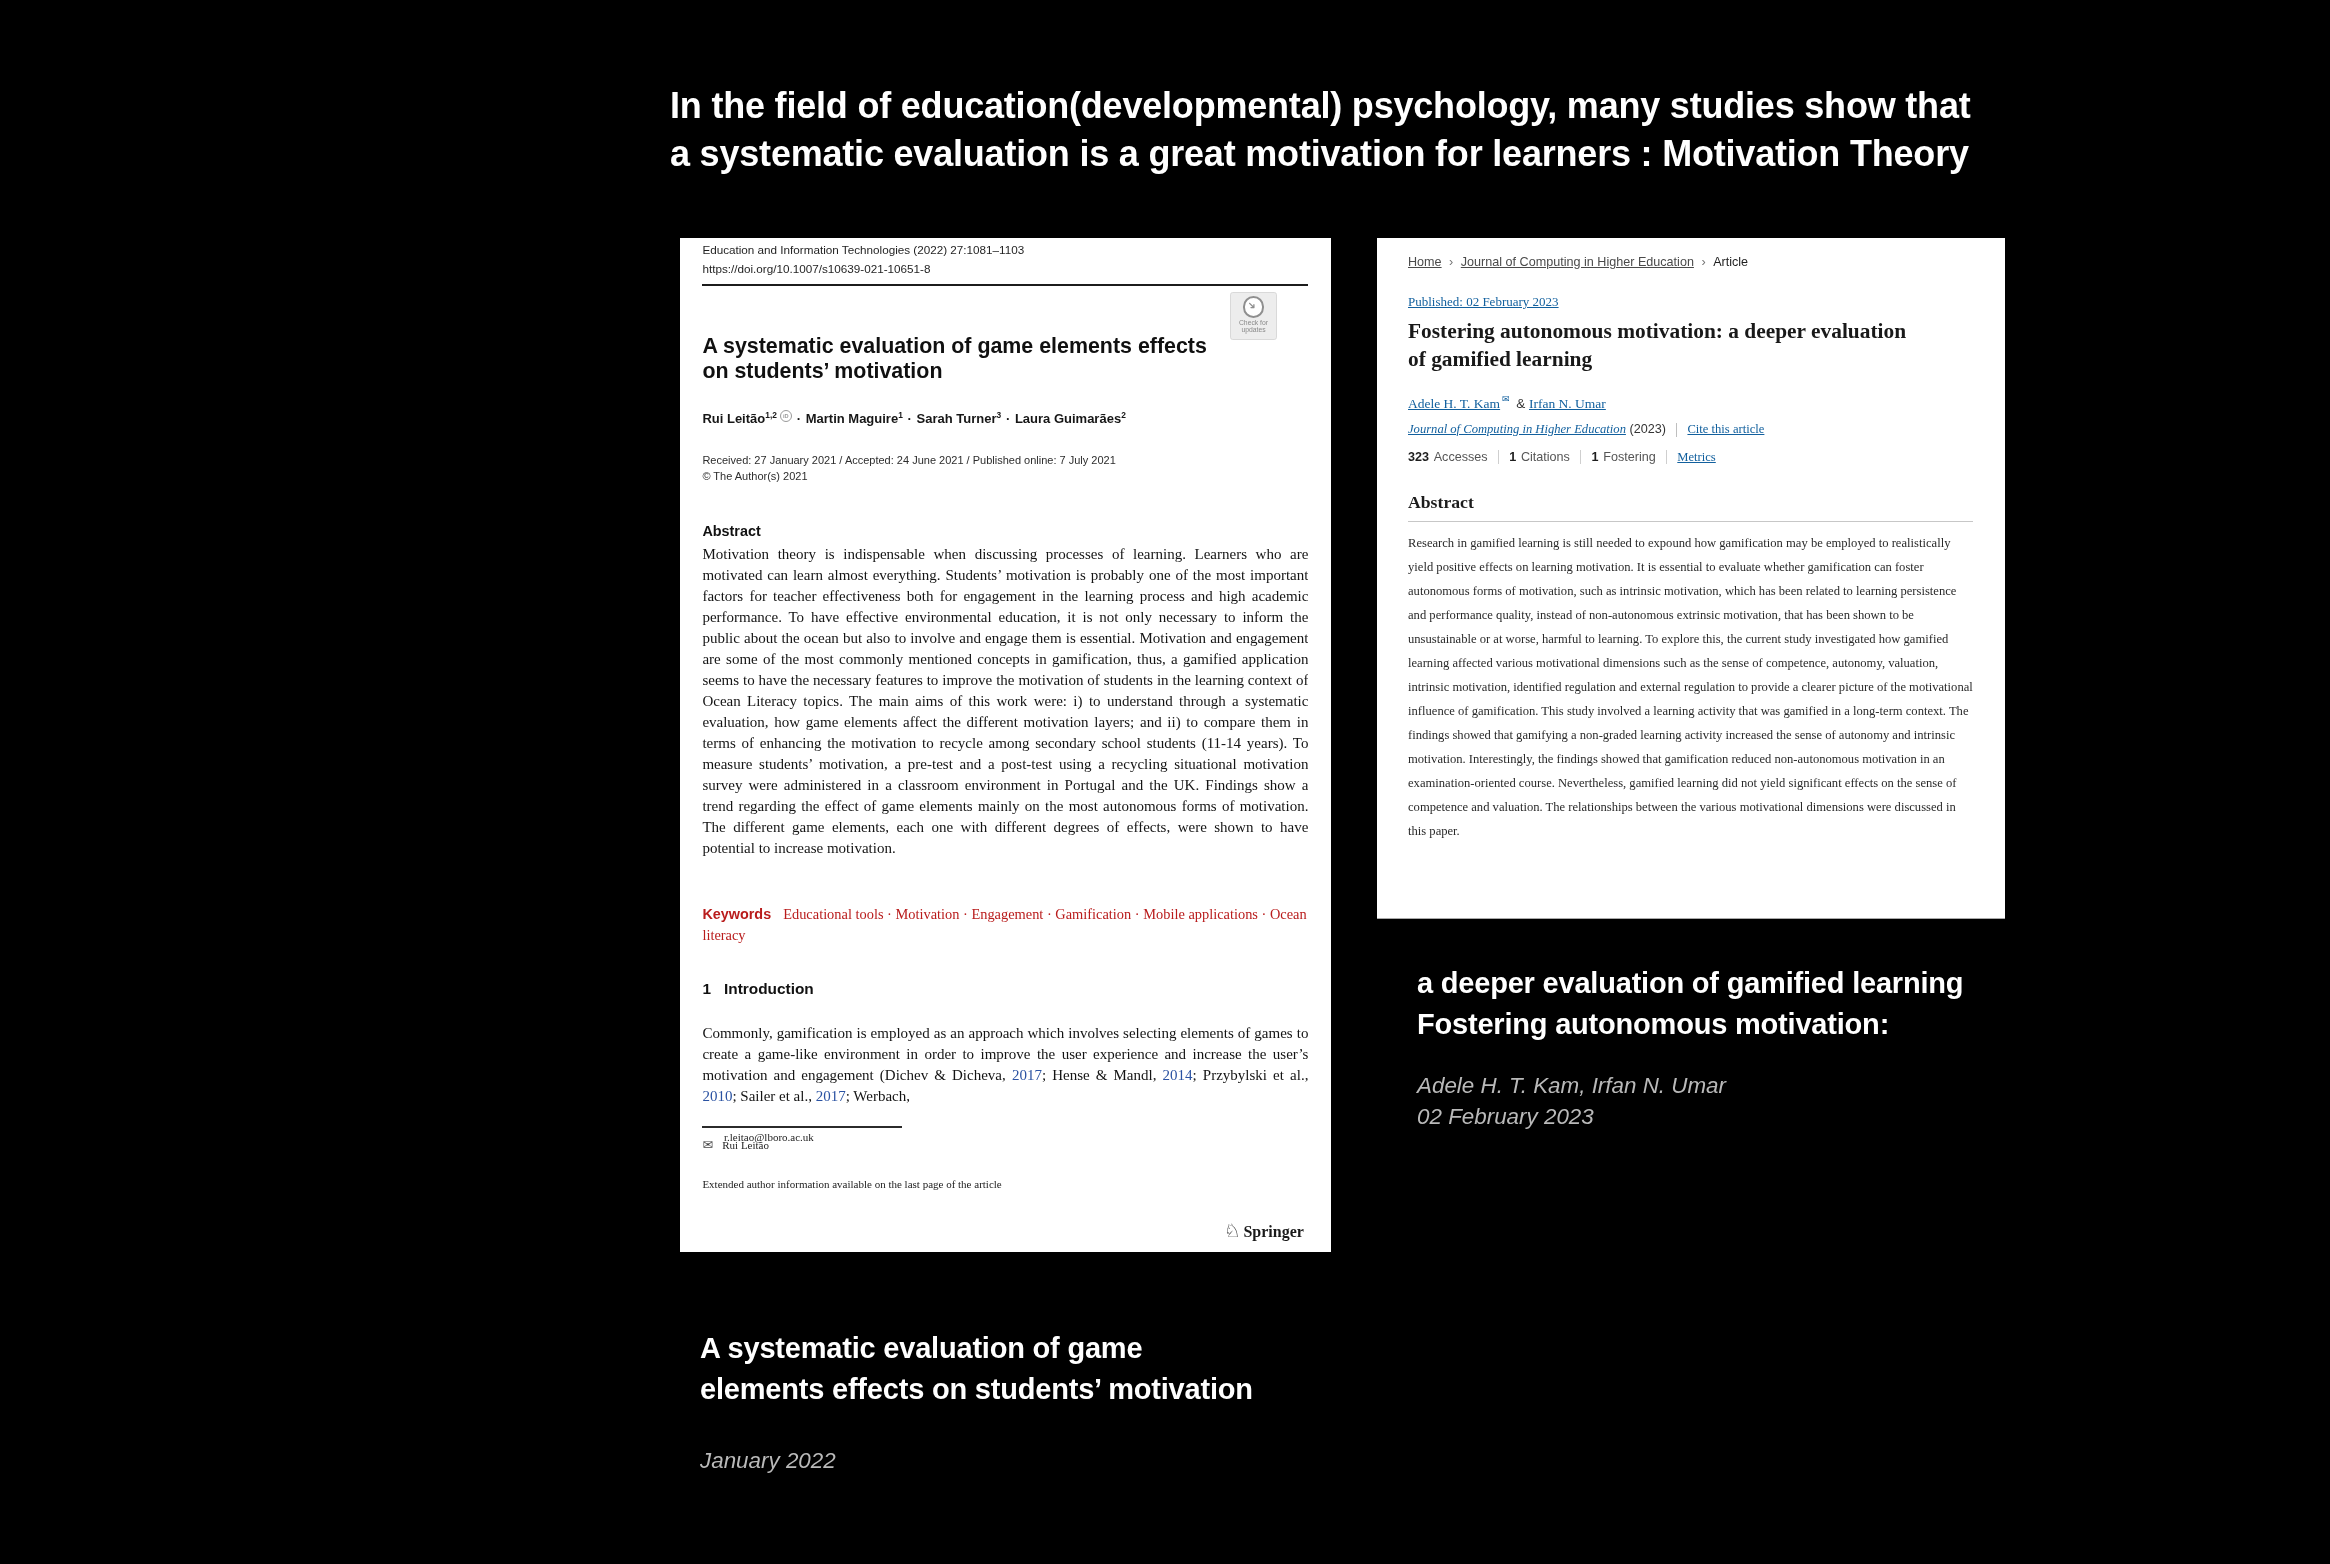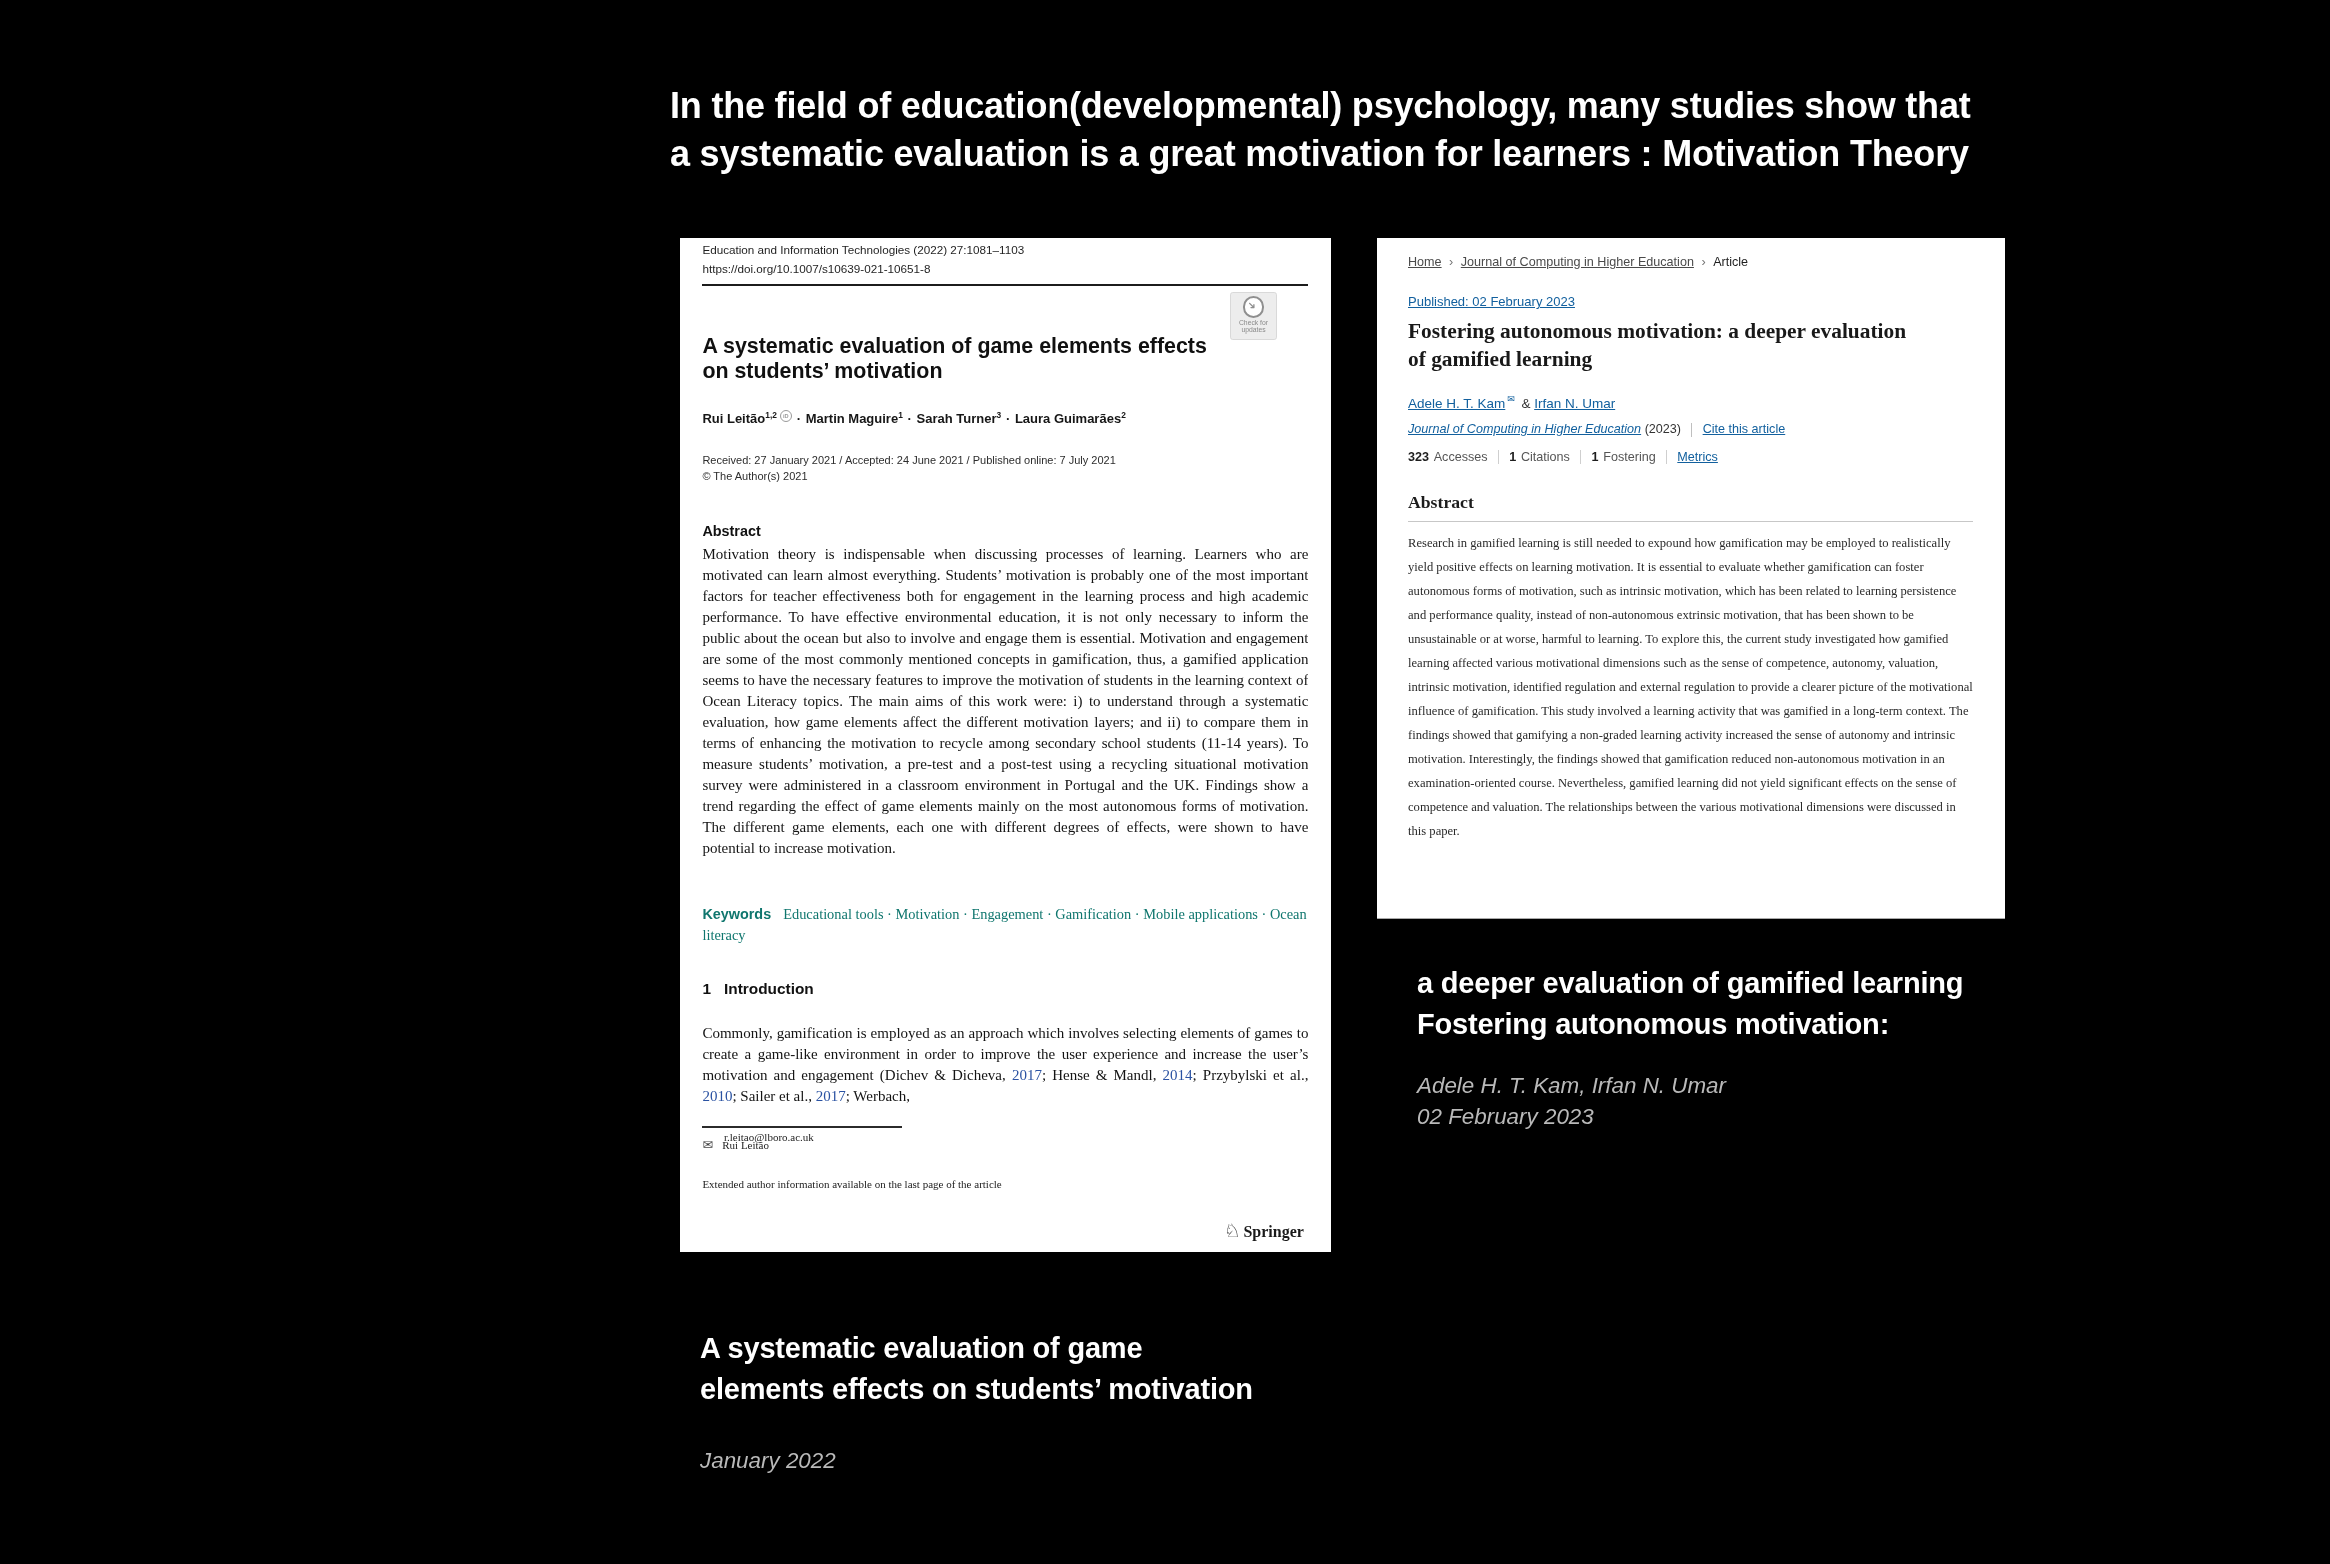--- a/index.html
+++ b/index.html
@@ -28,42 +28,42 @@
   .orcid{display:inline-block;width:10.3px;height:10.3px;border:0.9px solid #9a9a9a;border-radius:50%;
          color:#9a9a9a;font-size:5.6px;font-weight:700;line-height:10.3px;text-align:center;
          vertical-align:super;margin-left:2.8px;}
   .p-sep{padding:0 4.7px;}
   .p-received{left:22.4px;top:216px;width:615px;font-size:11px;color:#2d2d2d;}
   .p-copy{left:22.4px;top:232px;width:615px;font-size:11px;color:#2d2d2d;}
   .p-absh{left:22.4px;top:285px;font-size:14.4px;font-weight:700;color:#111;}
   .serif{font-family:"Liberation Serif",serif;}
   .p-abs{left:22.4px;top:306px;width:606px;height:340px;overflow:hidden;font-size:15px;line-height:21px;
          text-align:justify;color:#141414;}
-  .p-kw{left:22.4px;top:666px;width:606px;font-size:14.4px;line-height:20.5px;color:#0f766e;}
+  .p-kw{left:22.4px;top:666px;width:606px;font-size:14.4px;line-height:20.5px;color:#b91c1c;}
   .kw-label{font-family:"Liberation Sans",sans-serif;font-weight:700;padding-right:12px;}
   .p-inth{left:22.4px;top:742px;font-size:15.4px;font-weight:700;color:#111;}
   .p-inth .num{margin-right:13px;}
   .p-intro{left:22.4px;top:785px;width:606px;height:89px;overflow:hidden;font-size:15px;line-height:21px;
            text-align:justify;color:#141414;}
   .cite{color:#2a52a2;}
   .fn-rule{left:22.4px;top:888px;width:200px;height:1.9px;background:#2b2b2b;}
   .fn-name{left:22.4px;top:899px;font-size:11px;color:#222;}
   .env-icon{font-size:12.6px;color:#444;margin-right:9.3px;font-family:"DejaVu Sans",sans-serif;}
   .fn-email{left:44px;top:893px;font-size:11px;color:#222;}
   .fn-ext{left:22.4px;top:940px;font-size:11px;color:#222;}
   .sp-logo{left:544px;top:982px;font-size:16px;color:#1a1a1a;font-weight:600;}
   .sp-knight{font-size:18.6px;font-weight:400;margin-right:2.8px;font-family:"DejaVu Sans",sans-serif;}
 
   
   .web{left:1377px;top:238px;width:628px;height:680px;background:#ffffff;border-bottom:0.9px solid #a9a9a9;color:#222;}
   .w-bc{left:31px;top:17px;width:578px;font-size:12.6px;color:#4a4a4a;}
   .w-bc .lnk{text-decoration:underline;color:#4a4a4a;}
   .w-bc .sep{color:#757575;padding:0 7.5px;}
   .w-bc .current{color:#1f1f1f;}
-  .blue{color:#12609e;}
+  .blue{color:#12609e;font-family:Liberation Serif, serif;}
   .w-pub{left:31px;top:56px;font-size:13px;text-decoration:underline;}
   .w-title{left:31px;top:80px;width:578px;font-size:21.4px;line-height:27.5px;font-weight:700;color:#191919;}
   .w-authors{left:31px;top:155px;font-size:13.5px;color:#333;}
   .w-authors .lnk{text-decoration:underline;margin-top:20px;}
   .w-env{font-size:9.3px;vertical-align:super;margin:0 2.8px 0 1.9px;font-family:"DejaVu Sans",sans-serif;}
   .w-amp{color:#333;padding:0 3.7px;}
   .w-journal{left:31px;top:184px;font-size:12.6px;color:#333;}
   .w-journal .jname{font-style:italic;text-decoration:underline;}
   .w-journal .divider{display:inline-block;border-left:0.9px solid #bfbfbf;height:14px;margin:0 10.3px;vertical-align:middle;}
   .w-journal .cite-link{text-decoration:underline;}

